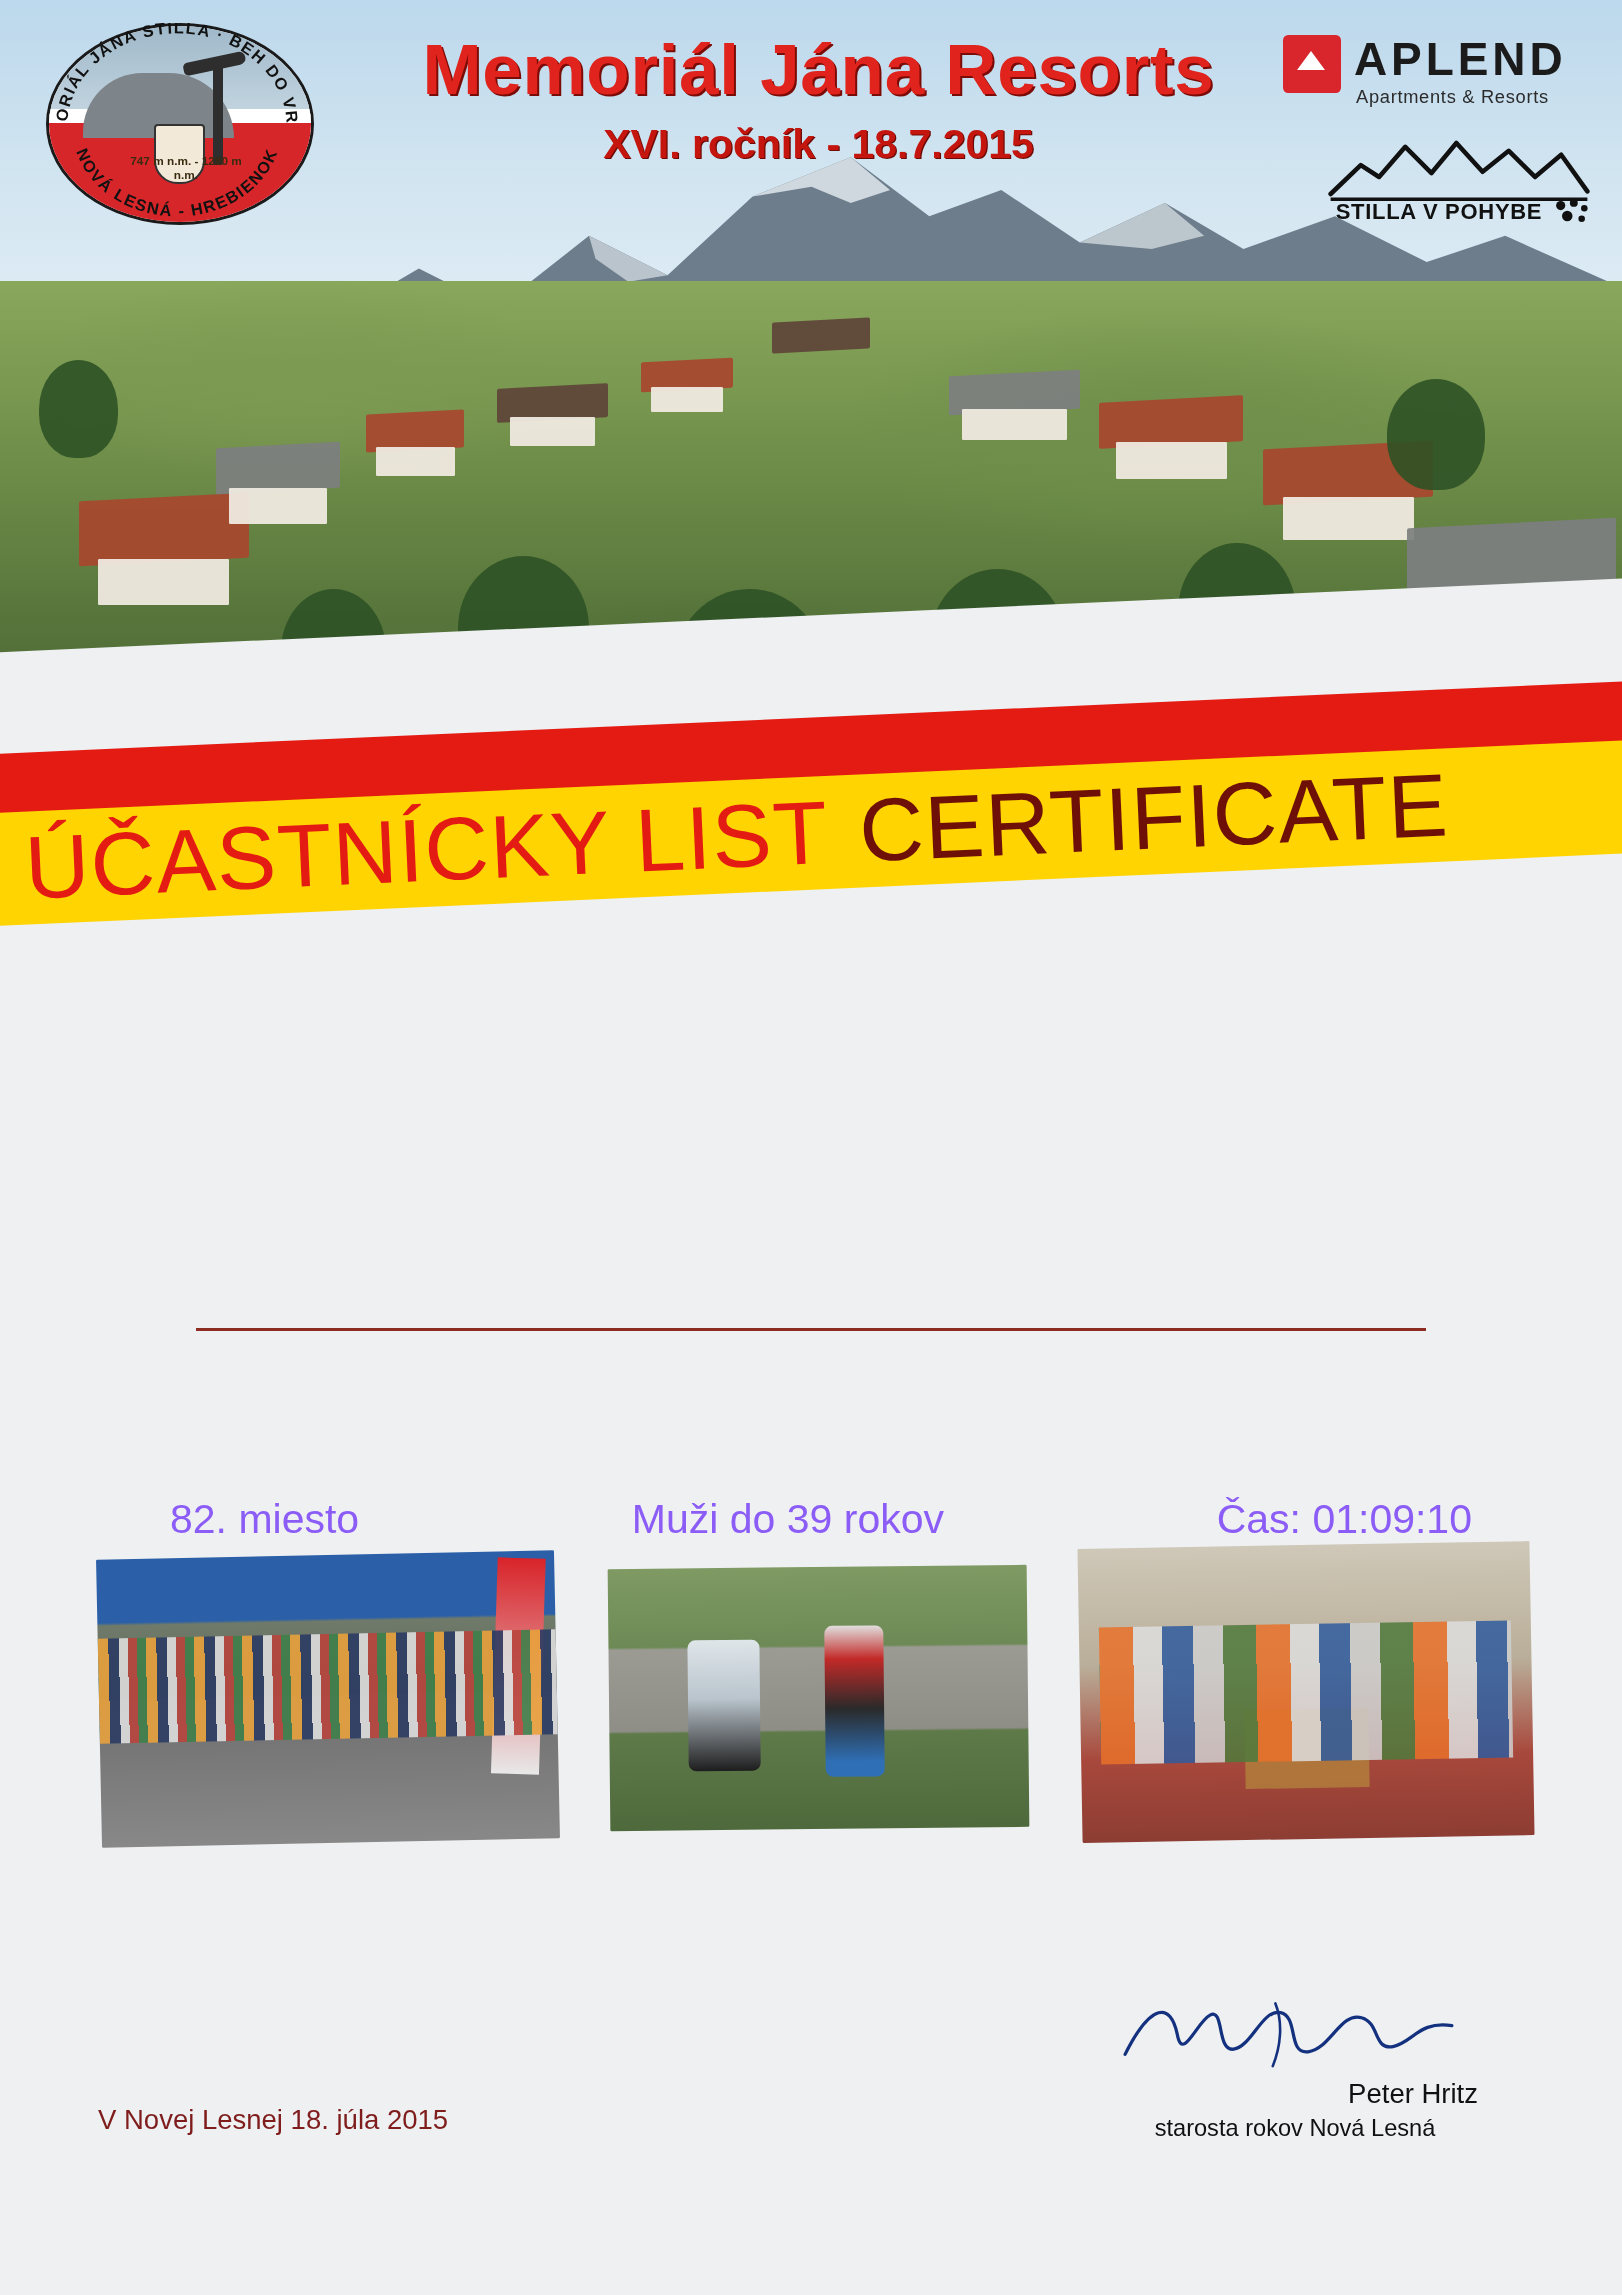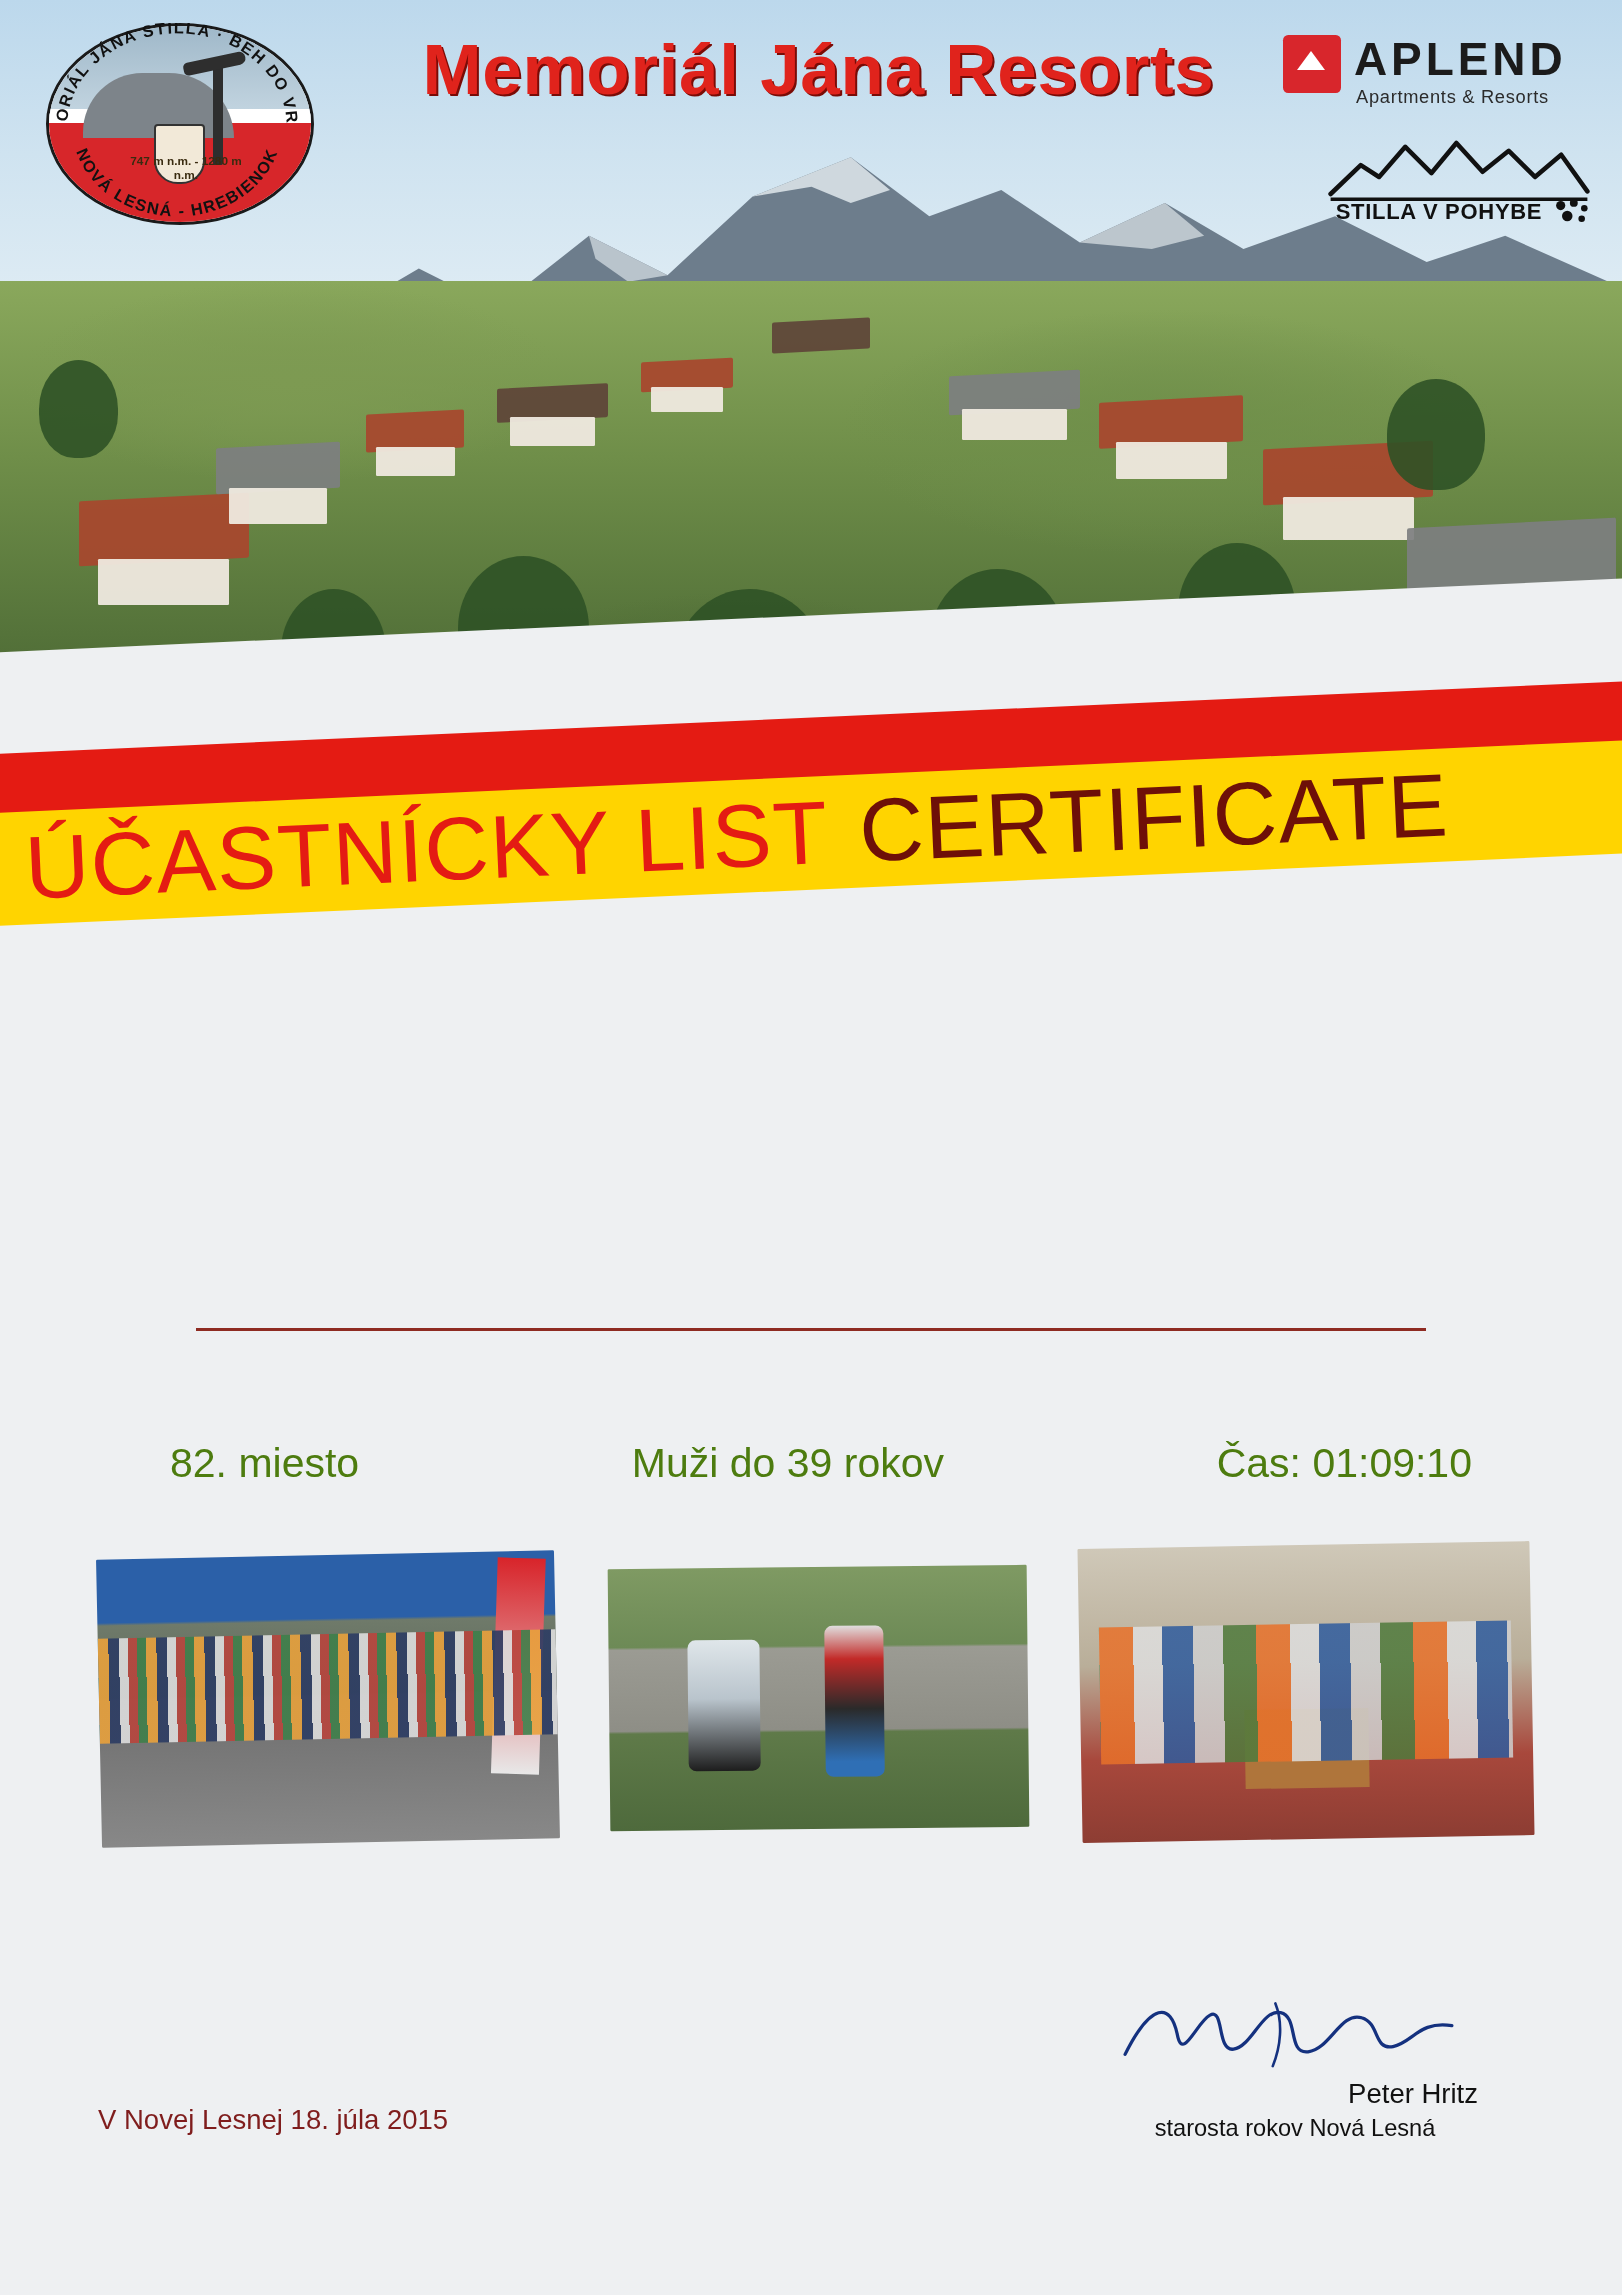--- a/index.html
+++ b/index.html
@@ -349,27 +349,27 @@
   .desc {
     position: absolute;
     left: 0; top: 1358px;
     width: 1623px;
     text-align: center;
     font-size: 31px;
     color: #111;
   }
   .results {
     position: absolute;
-    left: 170px; top: 1440px;
+    left: 170px; top: 1496px;
     width: 1302px;
     display: flex;
     justify-content: space-between;
     align-items: baseline;
     font-size: 41px;
-    color: #4d7c0f;
+    color: #8b5cf6;
   }
 
   
   .photos {
     position: absolute;
     left: 92px; top: 1538px;
     width: 1446px;
     height: 366px;
   }
   .photo {
@@ -551,20 +551,21 @@
         <div class="tree" style="left:929px; top:288px; width:137px; height:151px;"></div>
         <div class="tree" style="left:1178px; top:262px; width:118px; height:137px;"></div>
         <div class="tree" style="left:1387px; top:98px; width:98px; height:111px;"></div>
       </div>
     </div>
   </div>
 
   <div class="white-gap"></div>
 
   <div class="title-main">Memoriál Jána Resorts</div>
+  <div class="title-sub">XVI. ročník - 18.7.2015</div>
 
   <div class="emblem">
     <div class="emblem-circle">
       <div class="emblem-top"></div>
       <div class="emblem-white-band"></div>
       <div class="emblem-red"></div>
       <div class="emblem-hill"></div>
       <div class="emblem-axe"></div>
       <div class="emblem-axe-head"></div>
       <div class="emblem-shield"></div>

